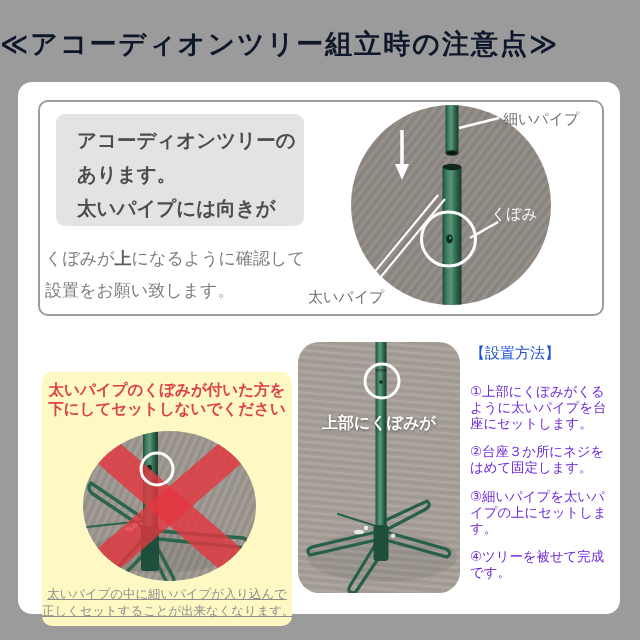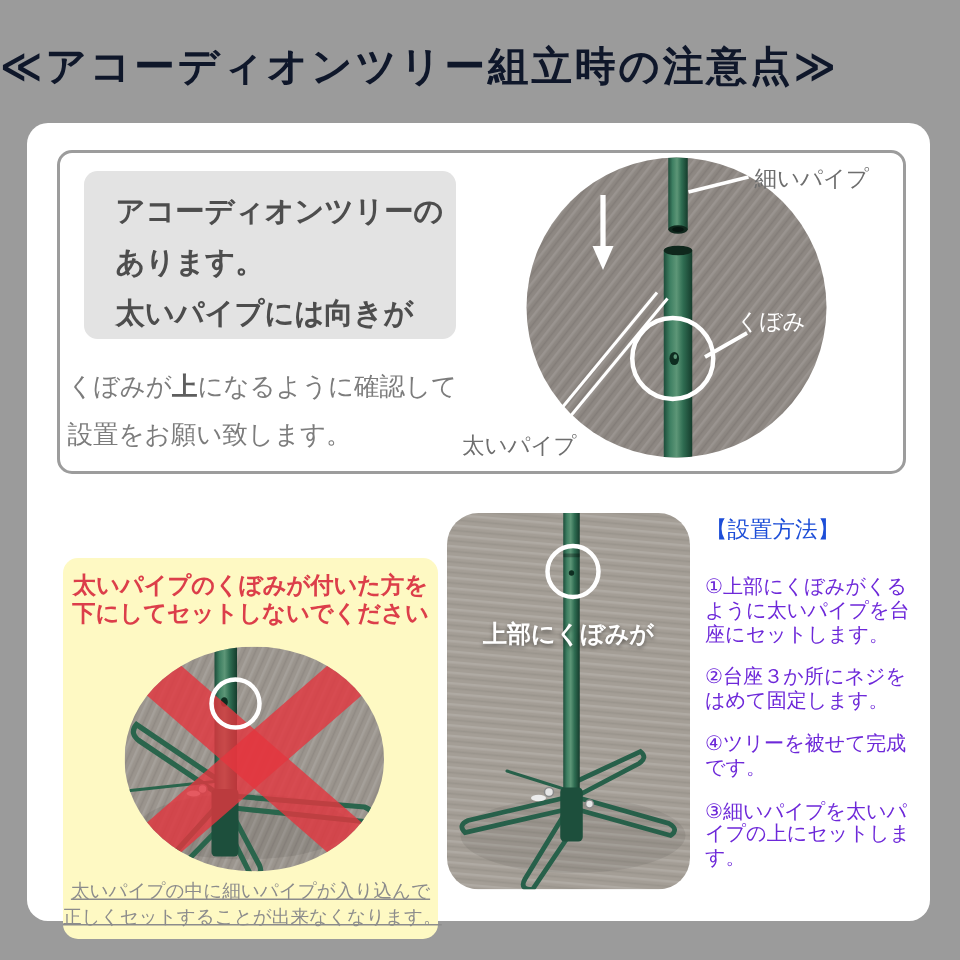--- a/index.html
+++ b/index.html
@@ -239,17 +239,17 @@
     </svg>
     <div class="middle-caption">
       <span>上部にくぼみが</span><br>
     </div>
   </div>
 
   <div class="steps-panel">
     <p class="steps-heading">【設置方法】</p>
     <p class="step">①上部にくぼみがくるように太いパイプを台座にセットします。</p>
     <p class="step">②台座３か所にネジをはめて固定します。</p>
+    <p class="step">③細いパイプを太いパイプの上にセットします。</p>
     <p class="step">④ツリーを被せて完成です。</p>
-    <p class="step">③細いパイプを太いパイプの上にセットします。</p>
   </div>
 
 </div>
 
 </body></html>

